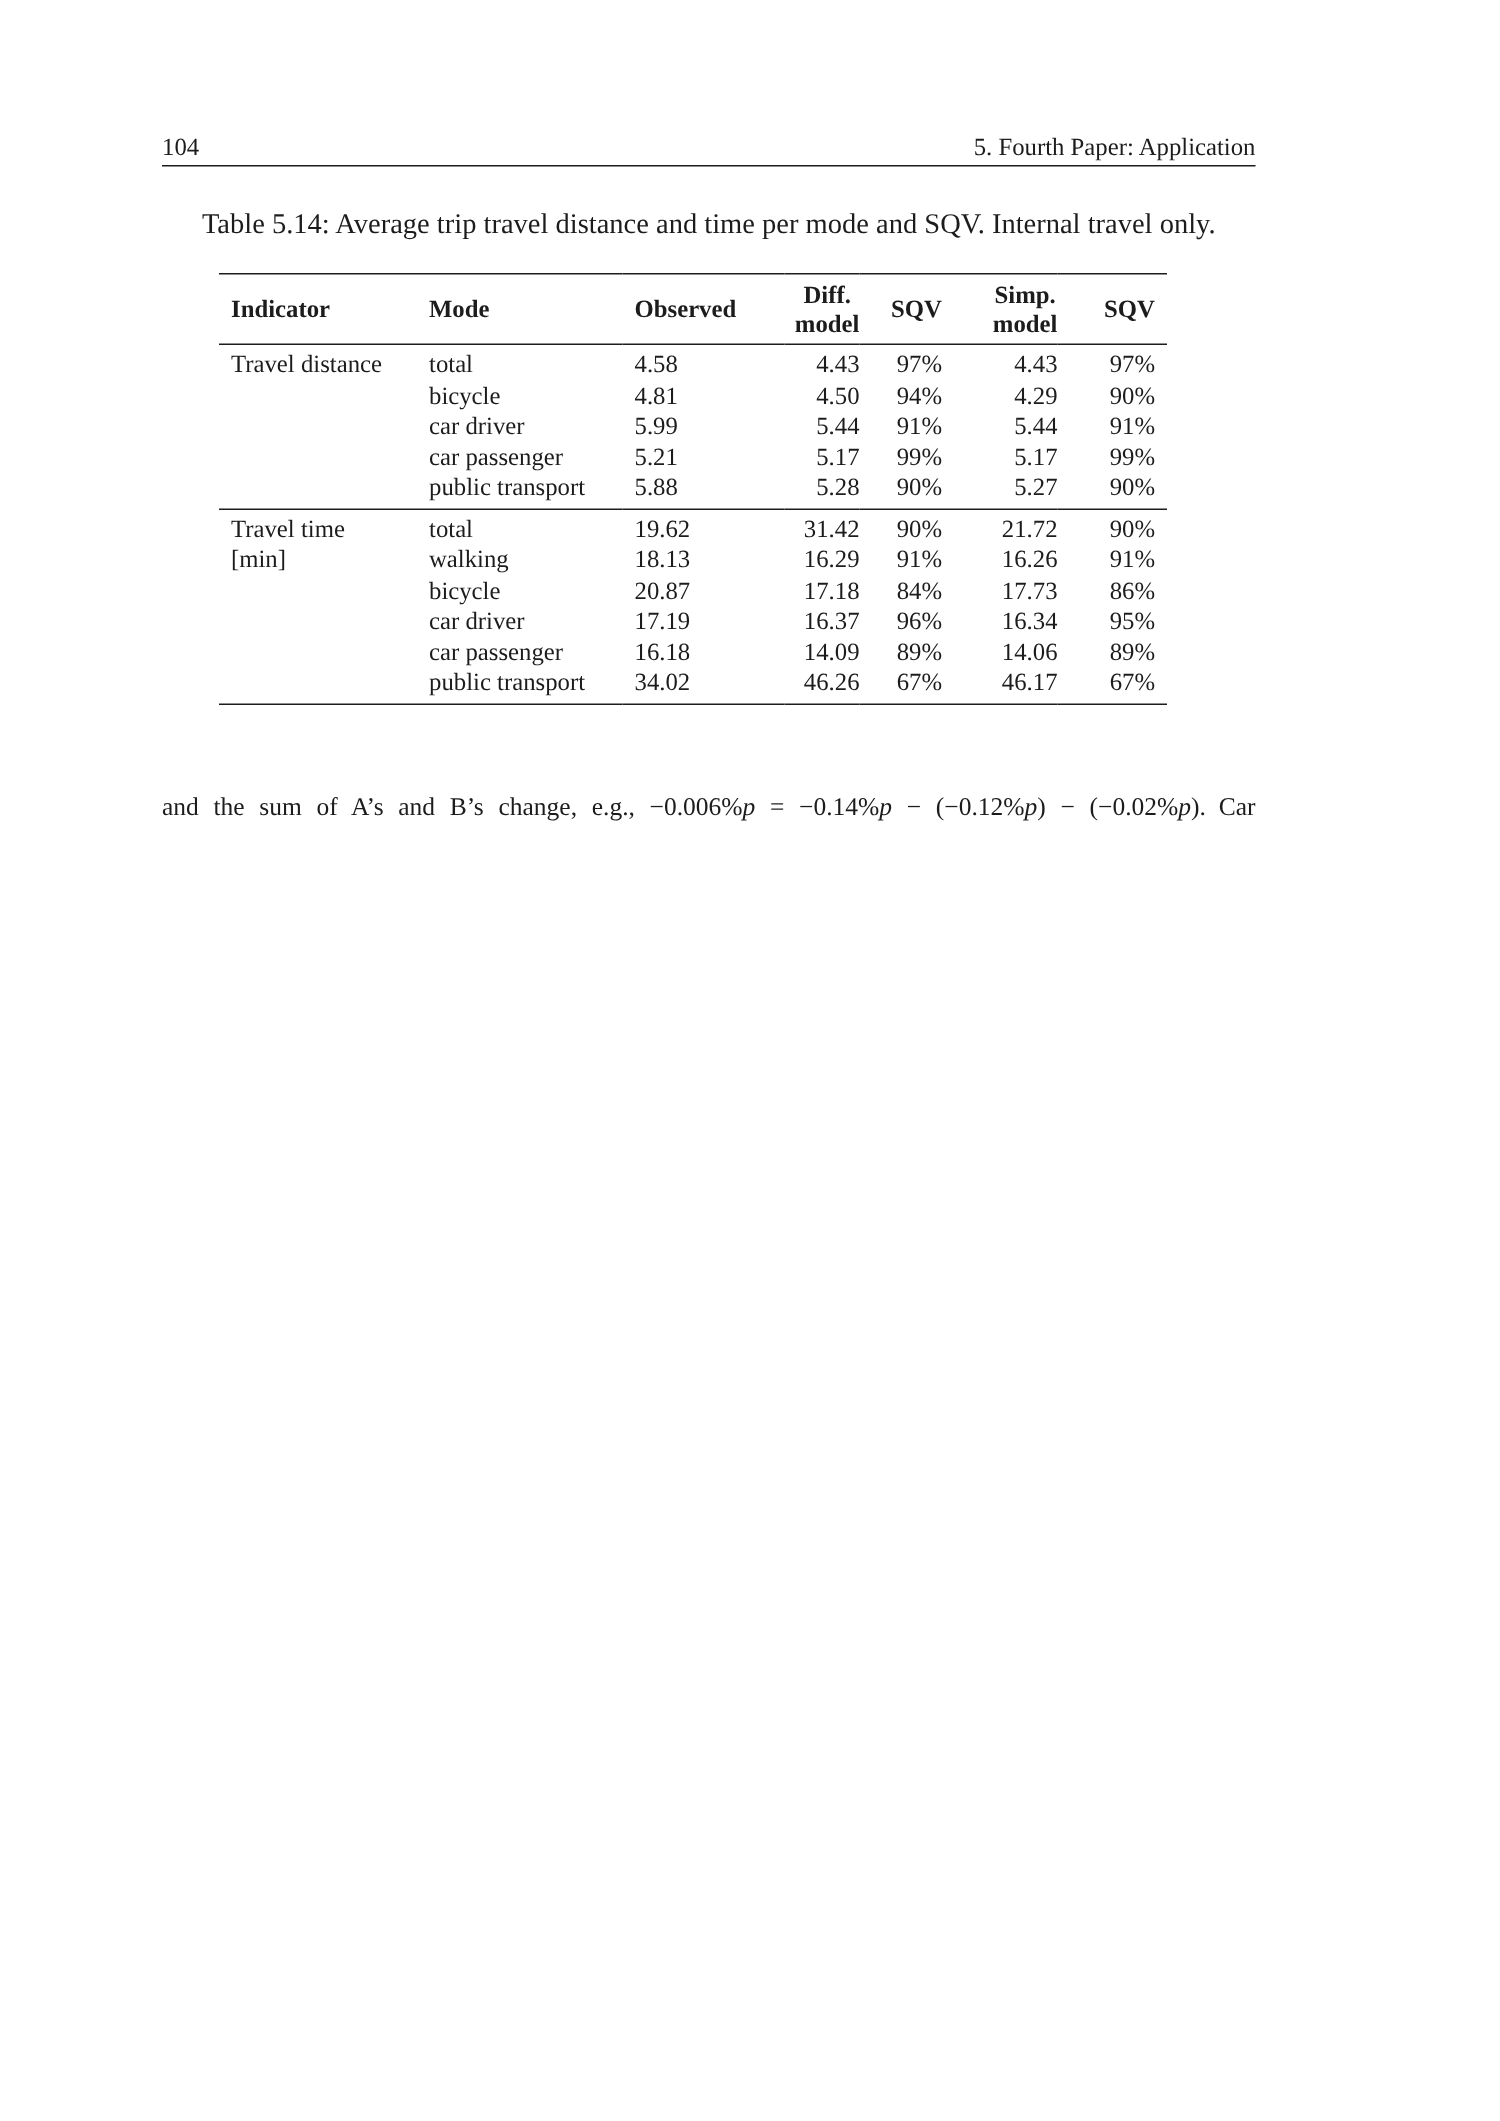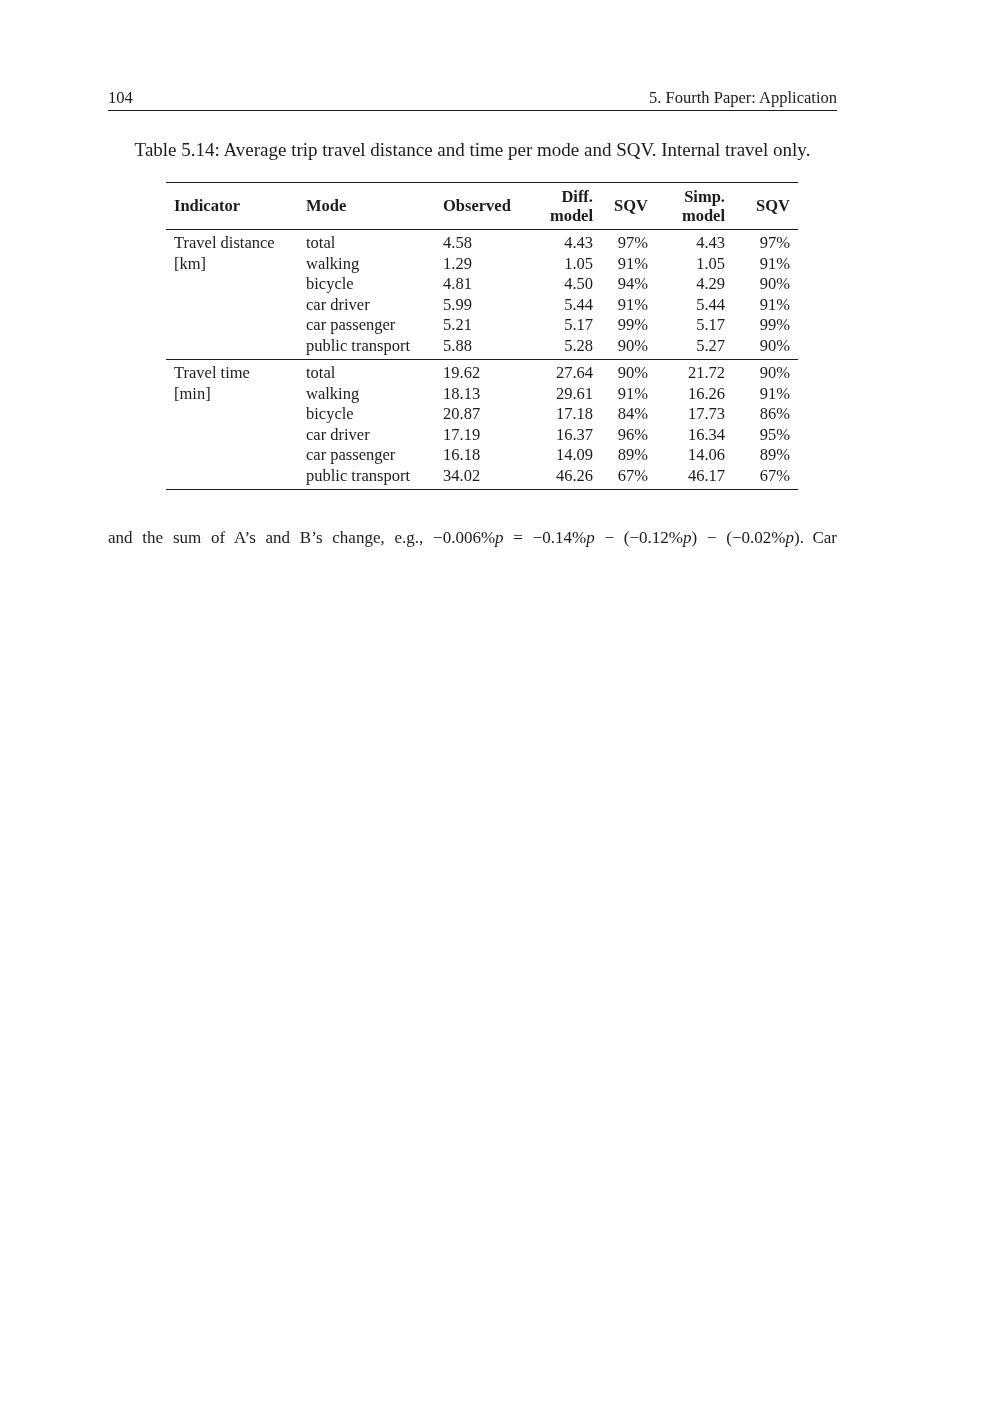--- a/index.html
+++ b/index.html
@@ -20,35 +20,35 @@
     position: absolute; left: 108px; top: 110px; width: 729px;
     height: 1.4px; background: #1c1c1c;
   }
 
   .caption {
     position: absolute; left: 108px; top: 139px; width: 729px;
     text-align: center; font-size: 19px; line-height: 22px;
   }
 
   table.data {
-    position: absolute; left: 166px; top: 182px; width: 632px;
+    position: absolute; left: 146px; top: 182px; width: 632px;
     border-collapse: collapse; table-layout: fixed;
     font-size: 16.5px;
     border-top: 1.6px solid #1c1c1c;
     border-bottom: 1.6px solid #1c1c1c;
   }
   table.data th, table.data td { padding: 0; overflow: hidden; white-space: nowrap; }
   table.data th {
     font-weight: bold; vertical-align: middle;
     height: 46px; border-bottom: 1.3px solid #1c1c1c;
   }
   .al { text-align: left; padding-left: 8px !important; }
   .ar { text-align: right; }
   .lastcol { padding-right: 8px !important; }
-  .hblk { display: inline-block; text-align: right; line-height: 19px; vertical-align: middle; }
+  .hblk { display: inline-block; text-align: center; line-height: 19px; vertical-align: middle; }
   table.data td { line-height: 20.5px; vertical-align: baseline; }
   tbody tr.first td { padding-top: 3px; }
   tbody tr.last td { padding-bottom: 3px; }
   tbody.g2 tr.first td { border-top: 1.3px solid #1c1c1c; }
 
   .para {
     position: absolute; left: 108px; top: 527px; width: 729px;
     font-size: 17px; line-height: 22.5px;
   }
   .para .l1 { text-align: justify; text-align-last: justify; -moz-text-align-last: justify; }
@@ -93,29 +93,20 @@
       <tr class="first">
         <td class="al">Travel distance</td>
         <td class="al">total</td>
         <td class="al">4.58</td>
         <td class="ar">4.43</td>
         <td class="ar">97%</td>
         <td class="ar">4.43</td>
         <td class="ar lastcol">97%</td>
       </tr>
       <tr>
-        <td class="al">[km]</td>
-        <td class="al">walking</td>
-        <td class="al">1.29</td>
-        <td class="ar">1.05</td>
-        <td class="ar">91%</td>
-        <td class="ar">1.05</td>
-        <td class="ar lastcol">91%</td>
-      </tr>
-      <tr>
         <td class="al"></td>
         <td class="al">bicycle</td>
         <td class="al">4.81</td>
         <td class="ar">4.50</td>
         <td class="ar">94%</td>
         <td class="ar">4.29</td>
         <td class="ar lastcol">90%</td>
       </tr>
       <tr>
         <td class="al"></td>
@@ -143,30 +134,30 @@
         <td class="ar">90%</td>
         <td class="ar">5.27</td>
         <td class="ar lastcol">90%</td>
       </tr>
     </tbody>
     <tbody class="g2">
       <tr class="first">
         <td class="al">Travel time</td>
         <td class="al">total</td>
         <td class="al">19.62</td>
-        <td class="ar">27.64</td>
+        <td class="ar">31.42</td>
         <td class="ar">90%</td>
         <td class="ar">21.72</td>
         <td class="ar lastcol">90%</td>
       </tr>
       <tr>
         <td class="al">[min]</td>
         <td class="al">walking</td>
         <td class="al">18.13</td>
-        <td class="ar">29.61</td>
+        <td class="ar">16.29</td>
         <td class="ar">91%</td>
         <td class="ar">16.26</td>
         <td class="ar lastcol">91%</td>
       </tr>
       <tr>
         <td class="al"></td>
         <td class="al">bicycle</td>
         <td class="al">20.87</td>
         <td class="ar">17.18</td>
         <td class="ar">84%</td>

